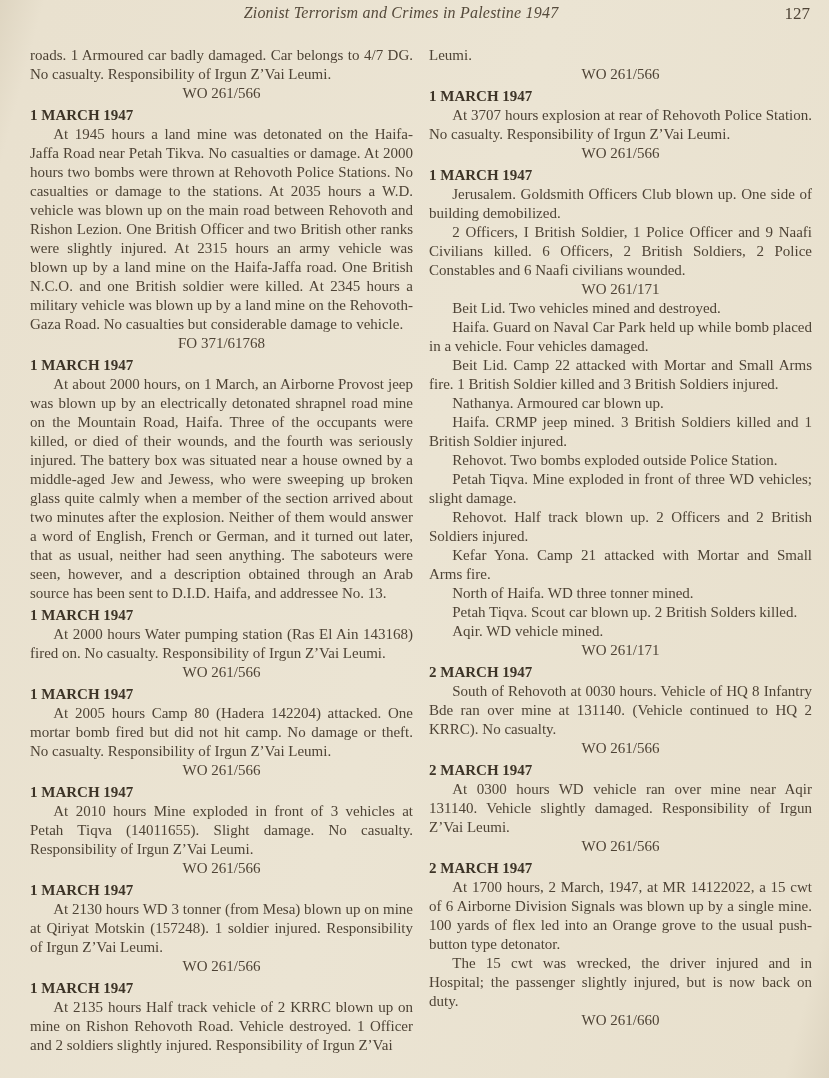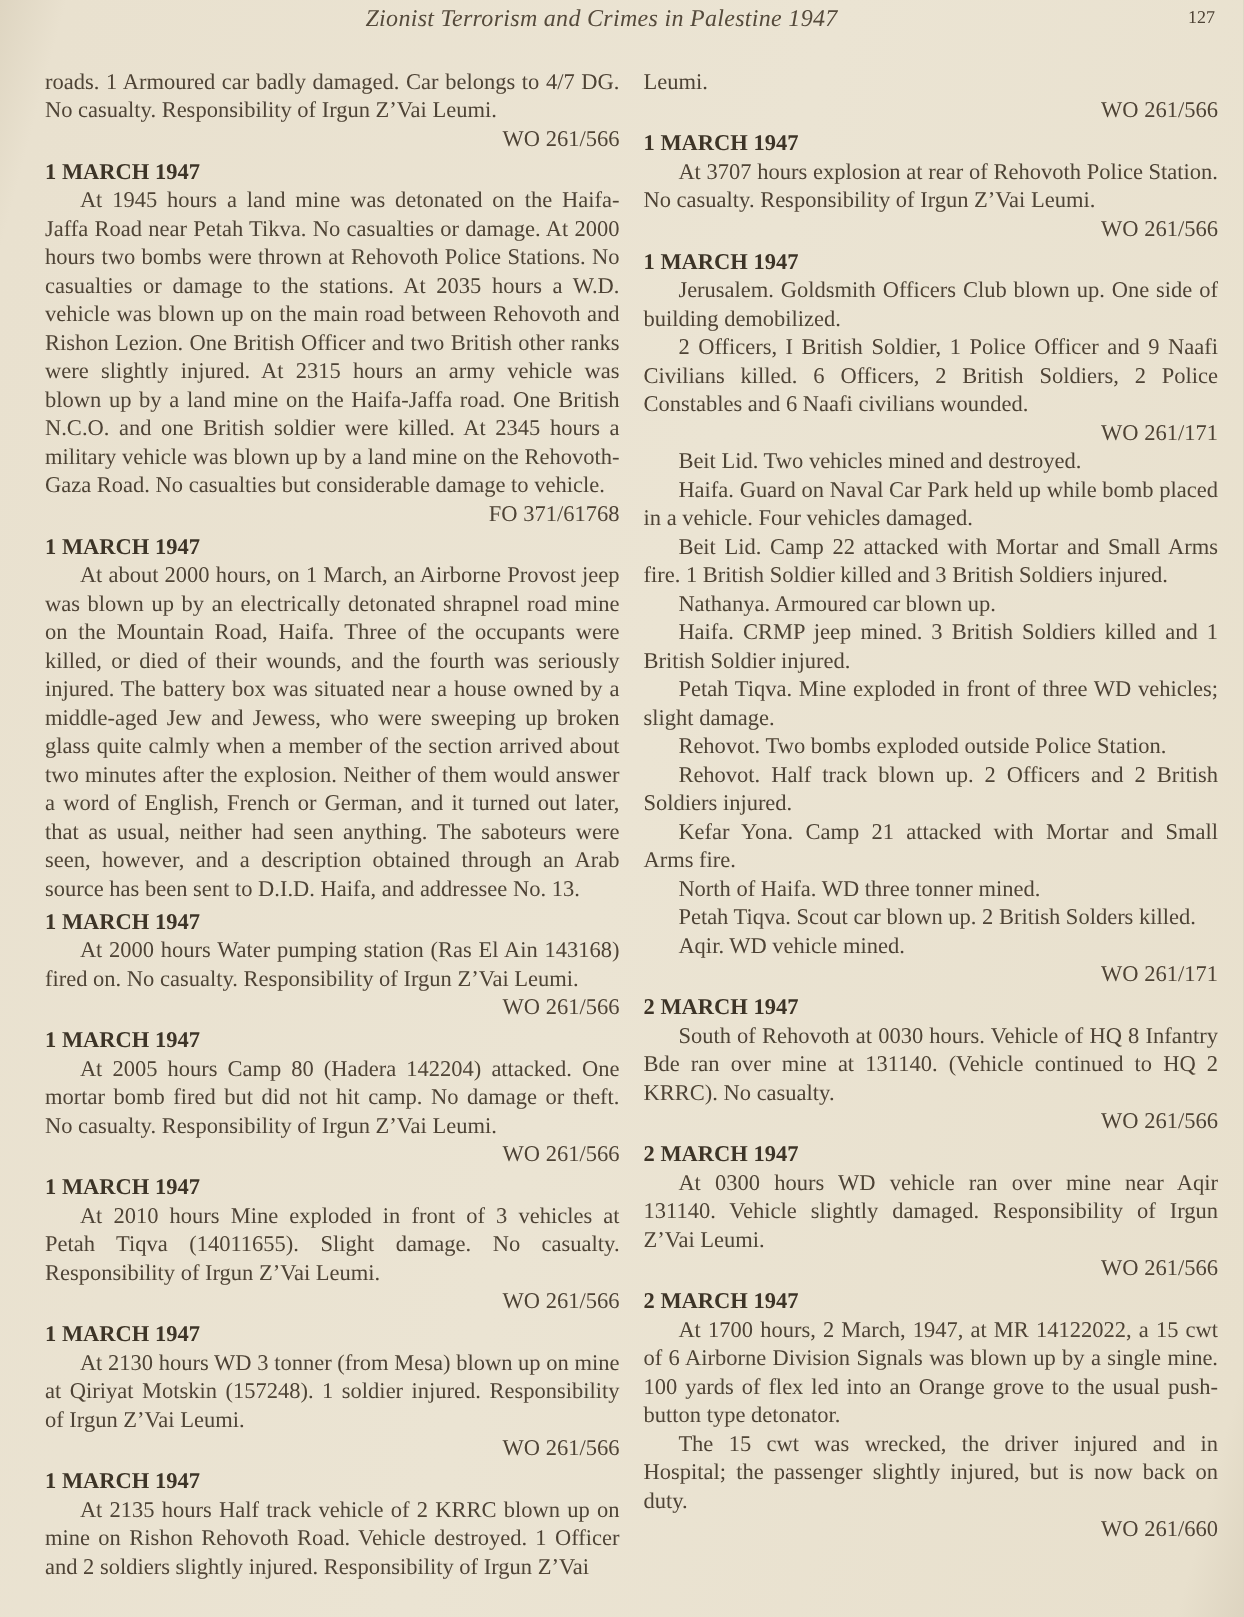--- a/index.html
+++ b/index.html
@@ -29,21 +29,21 @@
     font-style: italic;
     font-size: 16px;
     color: #554a3b;
     letter-spacing: 0.2px;
     padding-right: 40px;
   }
   .page-number {
     position: absolute;
     right: 2px;
     top: 0;
-    font-size: 12px;
+    font-size: 17px;
     color: #4e4335;
   }
   .columns {
     display: flex;
     gap: 16px;
     margin-top: 16px;
   }
   .col {
     width: 384px;
     font-size: 15px;
@@ -59,21 +59,21 @@
     margin: 3px 0 0 0;
     text-align: left;
   }
   .entry p {
     margin: 0;
     text-indent: 1.55em;
     color: #4e4335;
   }
   .entry p.noindent { text-indent: 0; }
   .entry .ref {
-    text-align: right;
+    text-align: center;
     color: #4e4335;
   }
 </style>
 </head>
 <body>
 
 <div class="page">
   <div class="running-header">
     <span class="header-title">Zionist Terrorism and Crimes in Palestine 1947</span>
     <span class="page-number">127</span>
@@ -133,22 +133,22 @@
           <p>Jerusalem. Goldsmith Officers Club blown up. One side of building demobilized.</p>
           <p>2 Officers, I British Soldier, 1 Police Officer and 9 Naafi Civilians killed. 6 Officers, 2 British Soldiers, 2 Police Constables and 6 Naafi civilians wounded.</p>
           <div class="ref">WO 261/171</div>
         </div>
         <div class="entry">
           <p>Beit Lid. Two vehicles mined and destroyed.</p>
           <p>Haifa. Guard on Naval Car Park held up while bomb placed in a vehicle. Four vehicles damaged.</p>
           <p>Beit Lid. Camp 22 attacked with Mortar and Small Arms fire. 1 British Soldier killed and 3 British Soldiers injured.</p>
           <p>Nathanya. Armoured car blown up.</p>
           <p>Haifa. CRMP jeep mined. 3 British Soldiers killed and 1 British Soldier injured.</p>
+          <p>Rehovot. Two bombs exploded outside Police Station.</p>
           <p>Petah Tiqva. Mine exploded in front of three WD vehicles; slight damage.</p>
-          <p>Rehovot. Two bombs exploded outside Police Station.</p>
           <p>Rehovot. Half track blown up. 2 Officers and 2 British Soldiers injured.</p>
           <p>Kefar Yona. Camp 21 attacked with Mortar and Small Arms fire.</p>
           <p>North of Haifa. WD three tonner mined.</p>
           <p>Petah Tiqva. Scout car blown up. 2 British Solders killed.</p>
           <p>Aqir. WD vehicle mined.</p>
           <div class="ref">WO 261/171</div>
         </div>
         <div class="entry">
           <h3>2 MARCH 1947</h3>
           <p>South of Rehovoth at 0030 hours. Vehicle of HQ 8 Infantry Bde ran over mine at 131140. (Vehicle continued to HQ 2 KRRC). No casualty.</p>

